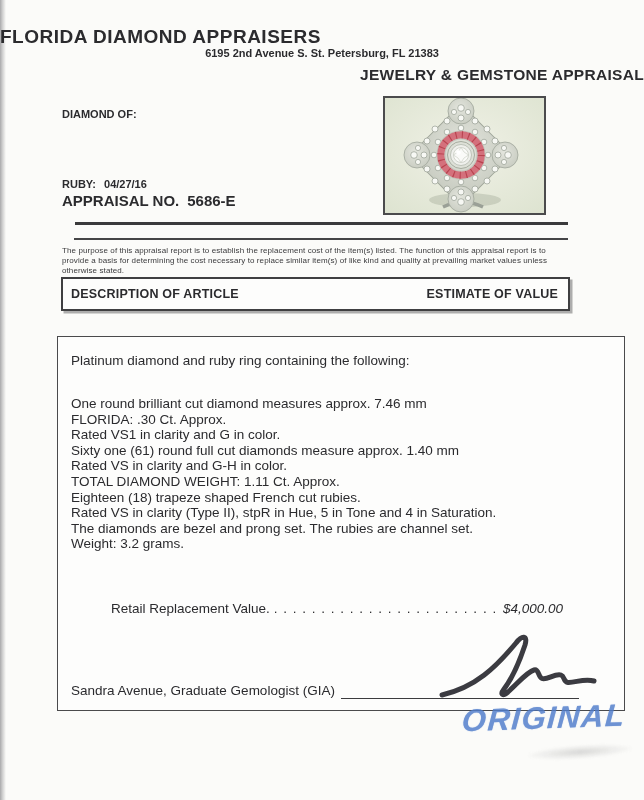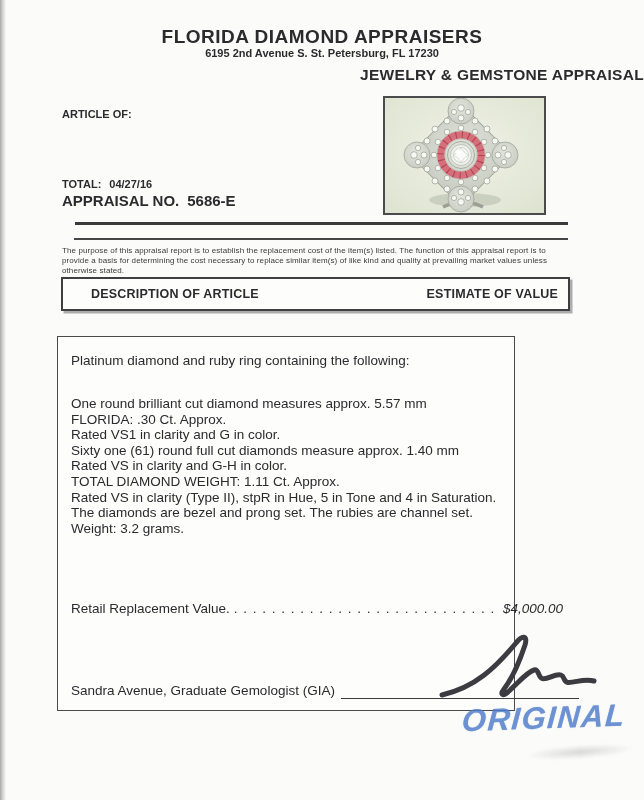--- a/index.html
+++ b/index.html
@@ -10,21 +10,21 @@
     color:#2b2b2e;
   }
   .abs{position:absolute;}
   
   .scan-edge-left{left:0;top:0;width:6px;height:800px;
     background:linear-gradient(90deg,#a9a9ab 0%,#d2d2d2 45%,rgba(250,250,248,0) 100%);}
   .scan-smudge{left:525px;top:745px;width:110px;height:14px;border-radius:50%;
     background:radial-gradient(ellipse,rgba(150,150,150,.35),rgba(150,150,150,0) 70%);
     transform:rotate(-4deg);filter:blur(1px);}
   
-  .biz-name{left:0;top:26px;width:644px;text-align:center;
+  .biz-name{left:0;top:26px;width:644px;
     font-size:19px;font-weight:bold;letter-spacing:.5px;}
   .biz-addr{left:0;top:47px;width:644px;text-align:center;
     font-size:11px;font-weight:bold;}
   .doc-title{left:0;top:66px;width:644px;text-align:right;
     font-size:15.5px;font-weight:bold;letter-spacing:.3px;}
   
   .prop-of{left:62px;top:108px;font-size:11px;font-weight:bold;}
   .date-row{left:62px;top:178px;font-size:11px;font-weight:bold;}
   .appr-row{left:62px;top:192px;font-size:15px;font-weight:bold;}
   .lbl-gap{display:inline-block;width:8px;}
@@ -36,29 +36,29 @@
   .hr1{left:75px;top:222px;width:493px;height:3px;background:#3a3a3c;}
   .hr2{left:74px;top:238px;width:494px;height:2px;background:#454547;}
   .disclaimer{left:62px;top:246px;width:500px;font-size:8px;line-height:10px;
     color:#3a3a3c;letter-spacing:.1px;}
   
   .col-header-box{left:61px;top:277px;width:509px;height:34px;box-sizing:border-box;
     border:2px solid #3f3f41;background:#fdfdfc;
     box-shadow:2.5px 2.5px 0 rgba(110,110,112,.55);
     display:flex;align-items:center;justify-content:space-between;
     padding:0 10px 0 8px;}
-  .col-header-box span{font-size:12.5px;font-weight:bold;letter-spacing:.2px;margin-left:20px;}
-  
-  .main-box{left:57px;top:336px;width:458px;height:375px;box-sizing:border-box;
+  .col-header-box span{font-size:12.5px;font-weight:bold;letter-spacing:.2px;}
+  
+  .main-box{left:57px;top:336px;width:568px;height:375px;box-sizing:border-box;
     border:1.5px solid #4a4a4c;background:#fdfdfc;}
   .intro{position:absolute;left:13px;top:16px;font-size:13.5px;}
   .desc-lines{position:absolute;left:13px;top:59px;font-size:13.5px;line-height:15.6px;}
   .retail-row{position:absolute;left:13px;top:264px;width:492px;
     display:flex;align-items:baseline;font-size:13.5px;}
-  .retail-label{white-space:nowrap;}
+  .retail-label{white-space:nowrap;margin-left:40px;}
   .retail-dots{flex:1;overflow:hidden;white-space:nowrap;margin:0 4px;
     letter-spacing:1px;color:#2f2f31;}
   .retail-amount{white-space:nowrap;font-style:italic;}
   .sig-row{position:absolute;left:13px;top:346px;width:508px;
     display:flex;align-items:flex-end;font-size:13.5px;}
   .sig-name{white-space:nowrap;padding-bottom:1px;}
   .sig-line{flex:1;border-bottom:1.5px solid #3c3c3e;height:14px;margin-left:6px;}
   .sig-scrawl{position:absolute;left:365px;top:-54px;width:168px;height:78px;}
   
   .stamp{left:462px;top:700px;width:190px;
@@ -66,25 +66,25 @@
     color:#4f7ccb;opacity:.82;transform:rotate(-2deg) skewX(-6deg);
     text-shadow:0 0 1px rgba(79,124,203,.6);}
 </style>
 </head>
 <body>
 
 <div class="abs scan-edge-left"></div>
 <div class="abs scan-smudge"></div>
 
 <div class="abs biz-name">FLORIDA DIAMOND APPRAISERS</div>
-<div class="abs biz-addr">6195 2nd Avenue S. St. Petersburg, FL 17230</div>
+<div class="abs biz-addr">6195 2nd Avenue S. St. Petersburg, FL 21383</div>
 <div class="abs doc-title">JEWELRY &amp; GEMSTONE APPRAISAL</div>
 
-<div class="abs prop-of">ARTICLE OF:</div>
-<div class="abs date-row"><span>TOTAL:</span><span class="lbl-gap"></span><span>04/27/16</span></div>
+<div class="abs prop-of">DIAMOND OF:</div>
+<div class="abs date-row"><span>RUBY:</span><span class="lbl-gap"></span><span>04/27/16</span></div>
 <div class="abs appr-row"><span>APPRAISAL NO.</span><span class="lbl-gap"></span><span>5686-E</span></div>
 
 <div class="abs photo-frame">
   <svg viewBox="0 0 159 115">
     <defs>
       <radialGradient id="bgGrad" cx="50%" cy="45%" r="75%">
         <stop offset="0%" stop-color="#f0f1e6"></stop>
         <stop offset="100%" stop-color="#dde3d0"></stop>
       </radialGradient>
       <radialGradient id="metal" cx="45%" cy="40%" r="70%">
@@ -164,26 +164,27 @@
 <div class="abs disclaimer">The purpose of this appraisal report is to establish the replacement cost of the item(s) listed.  The function of this appraisal report is to provide a basis for determining the cost necessary to replace similar item(s) of like kind and quality at prevailing market values unless otherwise stated.</div>
 
 <div class="abs col-header-box">
   <span>DESCRIPTION OF ARTICLE</span>
   <span>ESTIMATE OF VALUE</span>
 </div>
 
 <div class="abs main-box">
   <div class="intro">Platinum diamond and ruby ring containing the following:</div>
   <div class="desc-lines">
-    <div>One round brilliant cut diamond measures approx. 5.57 mm</div>
+    <div>One round brilliant cut diamond measures approx. 7.46 mm</div>
     <div>FLORIDA: .30 Ct. Approx.</div>
     <div>Rated VS1 in clarity and G in color.</div>
     <div>Sixty one (61) round full cut diamonds measure approx. 1.40 mm</div>
     <div>Rated VS in clarity and G-H in color.</div>
     <div>TOTAL DIAMOND WEIGHT: 1.11 Ct. Approx.</div>
+    <div>Eighteen (18) trapeze shaped French cut rubies.</div>
     <div>Rated VS in clarity (Type II), stpR in Hue, 5 in Tone and 4 in Saturation.</div>
     <div>The diamonds are bezel and prong set.  The rubies are channel set.</div>
     <div>Weight: 3.2 grams.</div>
   </div>
 
   <div class="retail-row">
     <span class="retail-label">Retail Replacement Value.</span>
     <span class="retail-dots">. . . . . . . . . . . . . . . . . . . . . . . . . . . . . . . . . . . . . . . . . . . . . . . . . . . . . . . . . . . .</span>
     <span class="retail-amount">$4,000.00</span>
   </div>

